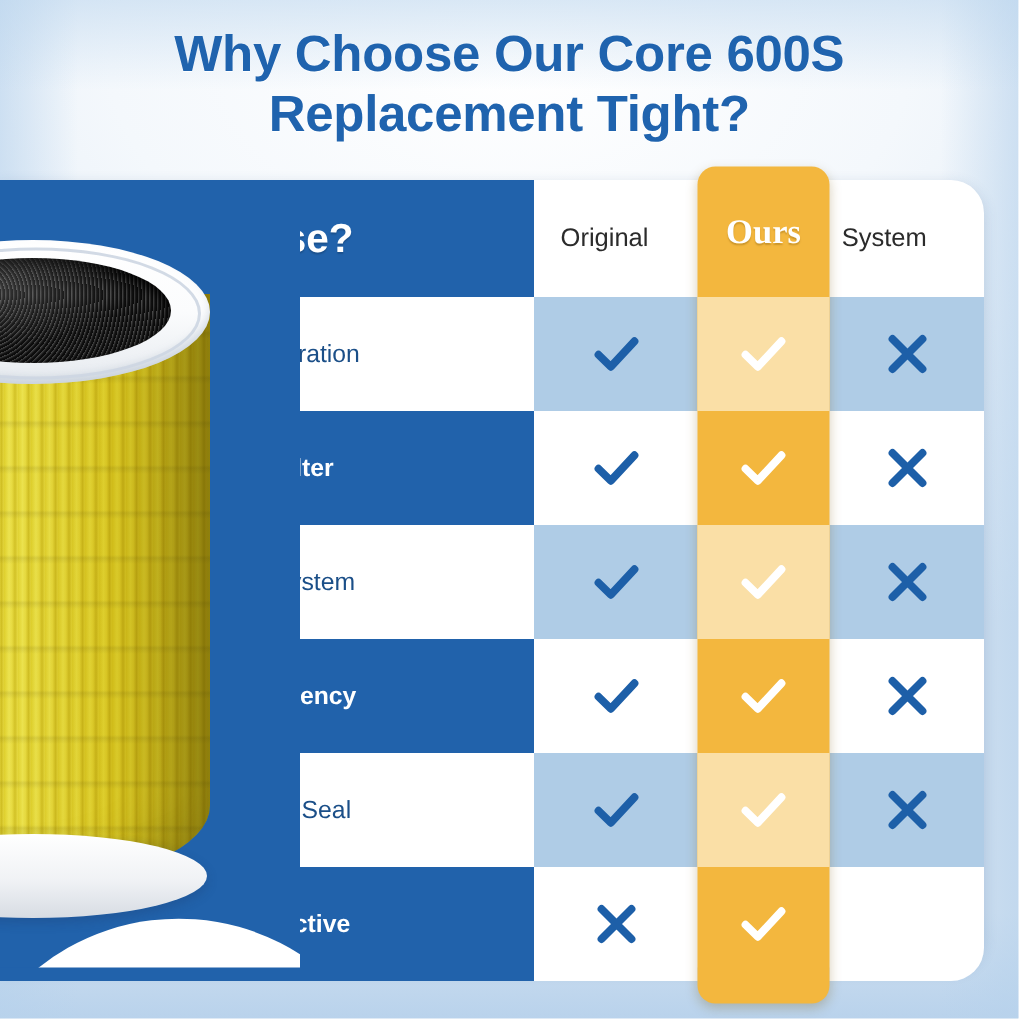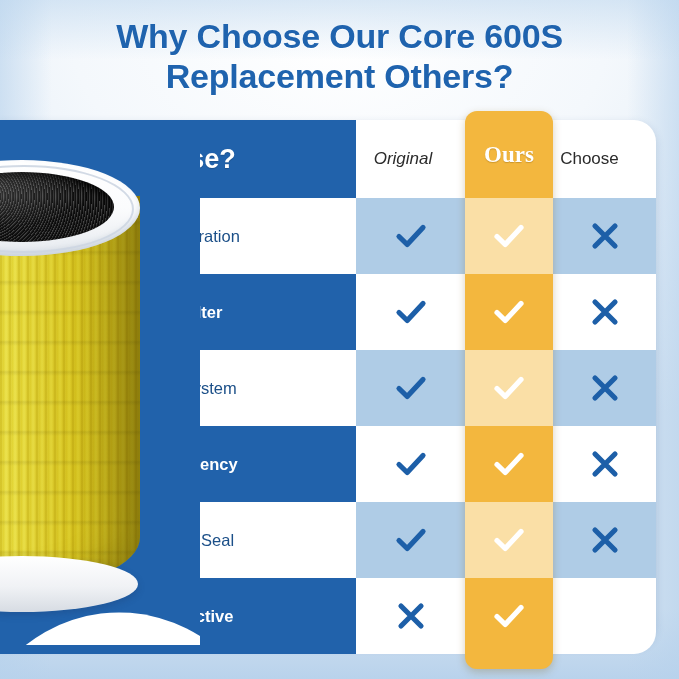--- a/index.html
+++ b/index.html
@@ -144,21 +144,21 @@
     text-shadow: 0 1px 1px rgba(0,0,0,0.18);
   }
   .head-plain {
     display: flex;
     align-items: center;
     justify-content: center;
     background: #ffffff;
     color: #2b2b2b;
     font-size: 17px;
   }
-  .head-plain.c-orig { width: 94px; font-style: italic; }
+  .head-plain.c-orig { width: 94px; }
   .head-plain.c-oth  { width: 103px; border-top-right-radius: 22px; }
 
   
   #ours-col {
     position: absolute;
     left: 465px;
     top: 111px;
     width: 88px;
     height: 558px;
     background: #F3B73E;
@@ -309,33 +309,33 @@
     background: radial-gradient(ellipse at 35% 25%, rgba(255,255,255,0.16) 0%, rgba(255,255,255,0) 55%);
   }
 </style>
 </head>
 <body>
 
 <div id="page">
 
   <div id="title">
     <span class="line">Why Choose Our Core 600S</span>
-    <span class="line">Replacement Others?</span>
+    <span class="line">Replacement Tight?</span>
   </div>
 
   <div id="table-card">
     <div class="card-bg"></div>
     <div class="label-panel"></div>
     <div class="grid" id="grid">
 
     <div class="row head">
           <div class="head-blue">Choose?</div>
           <div class="head-plain c-orig">Original</div>
           <div class="cell-mark c-ours" style="background: rgb(255, 255, 255);"></div>
-          <div class="head-plain c-oth">Choose</div>
+          <div class="head-plain c-oth">System</div>
         </div>
         <div class="row" style="top: 78px; height: 76px;">
           <div class="cell-label lab-white">99.97% Filtration</div>
           <div class="cell-mark c-orig bg-lblue">
             <span class="check">
               <svg viewBox="0 0 34 34" aria-hidden="true">
                 <path d="M5 17.5 L13.2 25.5 L29 8.5" fill="none" stroke="#1D5FA8" stroke-width="5.2" stroke-linecap="round" stroke-linejoin="round"></path>
               </svg>
             </span>
           </div>

